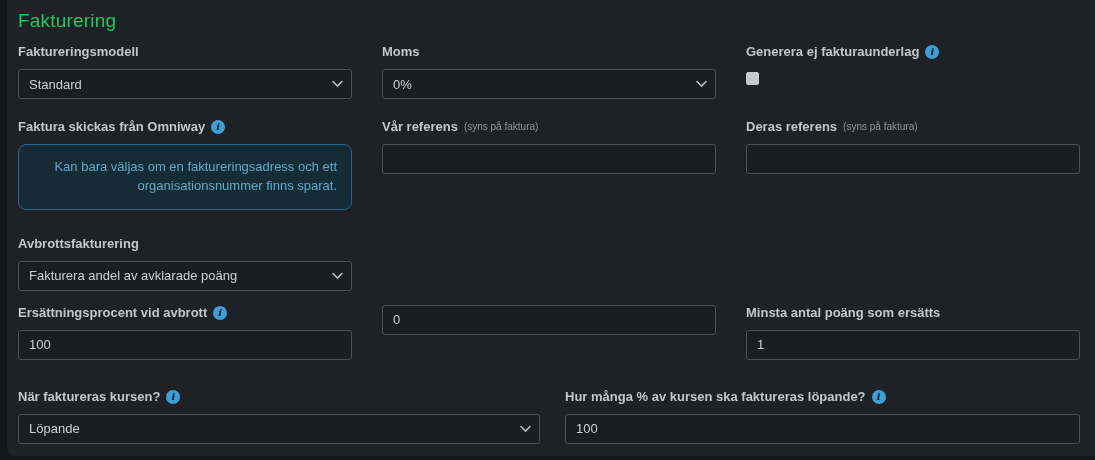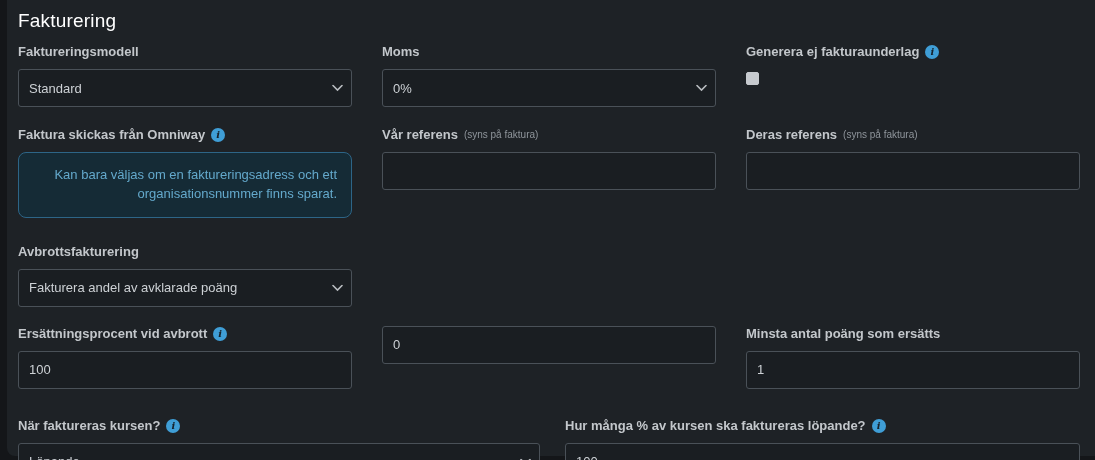--- a/index.html
+++ b/index.html
@@ -13,39 +13,39 @@
   .panel {
     position: absolute;
     left: 7px; top: 0; right: 0; bottom: 4px;
     background: #1e2226;
     border-radius: 0 0 0 8px;
     padding: 10px 15px 0 11px;
   }
   .page-title {
     font-size: 19px;
     font-weight: 400;
-    color: #ffffff;
+    color: #22c55e;
     letter-spacing: .2px;
   }
   .row {
     display: grid;
     grid-template-columns: repeat(3, 1fr);
     column-gap: 30px;
     align-items: start;
   }
   .row-wide {
     display: grid;
     grid-template-columns: 522px 1fr;
     column-gap: 25px;
     align-items: start;
   }
   .mt-1 { margin-top: 12px; }
   .mt-2 { margin-top: 20px; }
   .mt-3 { margin-top: 26px; }
-  .mt-4 { margin-top: 19px; }
+  .mt-4 { margin-top: 14px; }
   .mt-5 { margin-top: 29px; }
   .field-label {
     display: flex;
     align-items: center;
     gap: 6px;
     font-size: 13px;
     font-weight: 700;
     color: #c3c7cb;
     margin-bottom: 9px;
     line-height: 16px;
@@ -65,21 +65,21 @@
     color: #16222b;
     font-size: 10px;
     font-weight: 700;
     font-style: italic;
     font-family: "DejaVu Serif", serif;
     flex: 0 0 auto;
     cursor: default;
   }
   input[type="text"], select {
     width: 100%;
-    height: 38px;
+    height: 30px;
     background: #1a1e22;
     border: 1px solid #4a5158;
     border-radius: 3px;
     color: #cdd1d5;
     font-size: 13px;
     padding: 0 10px;
     font-family: inherit;
     outline: none;
   }
   select {

